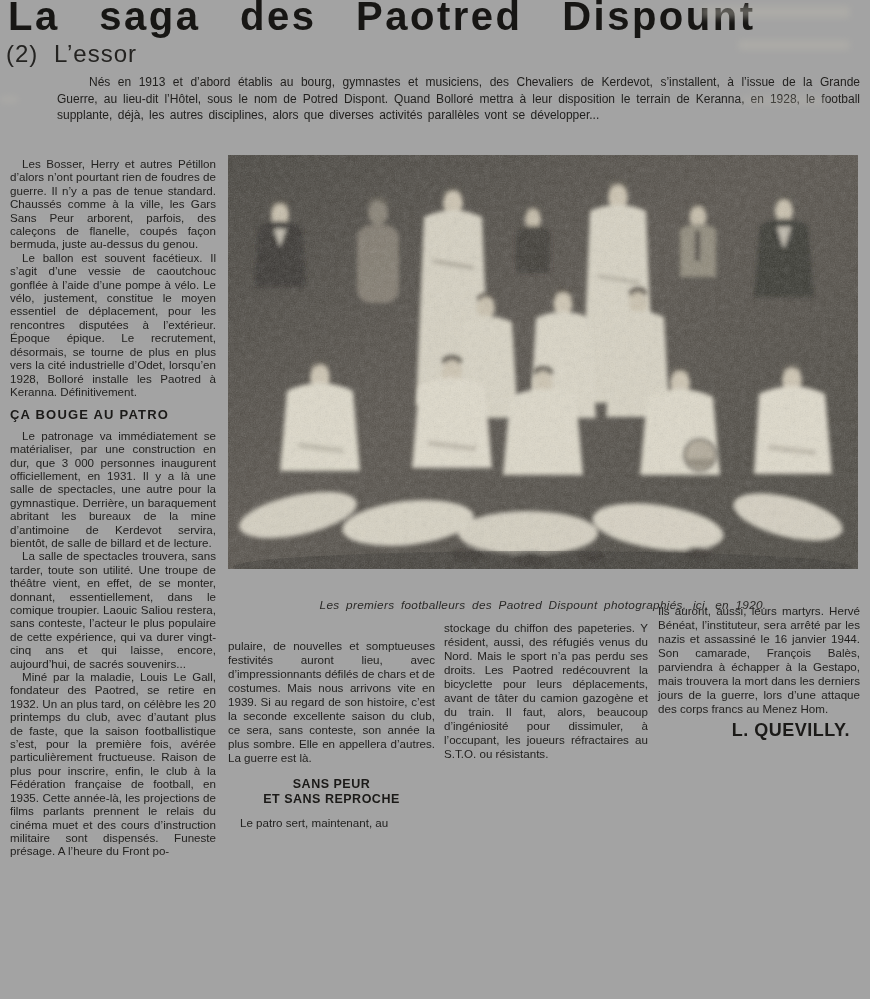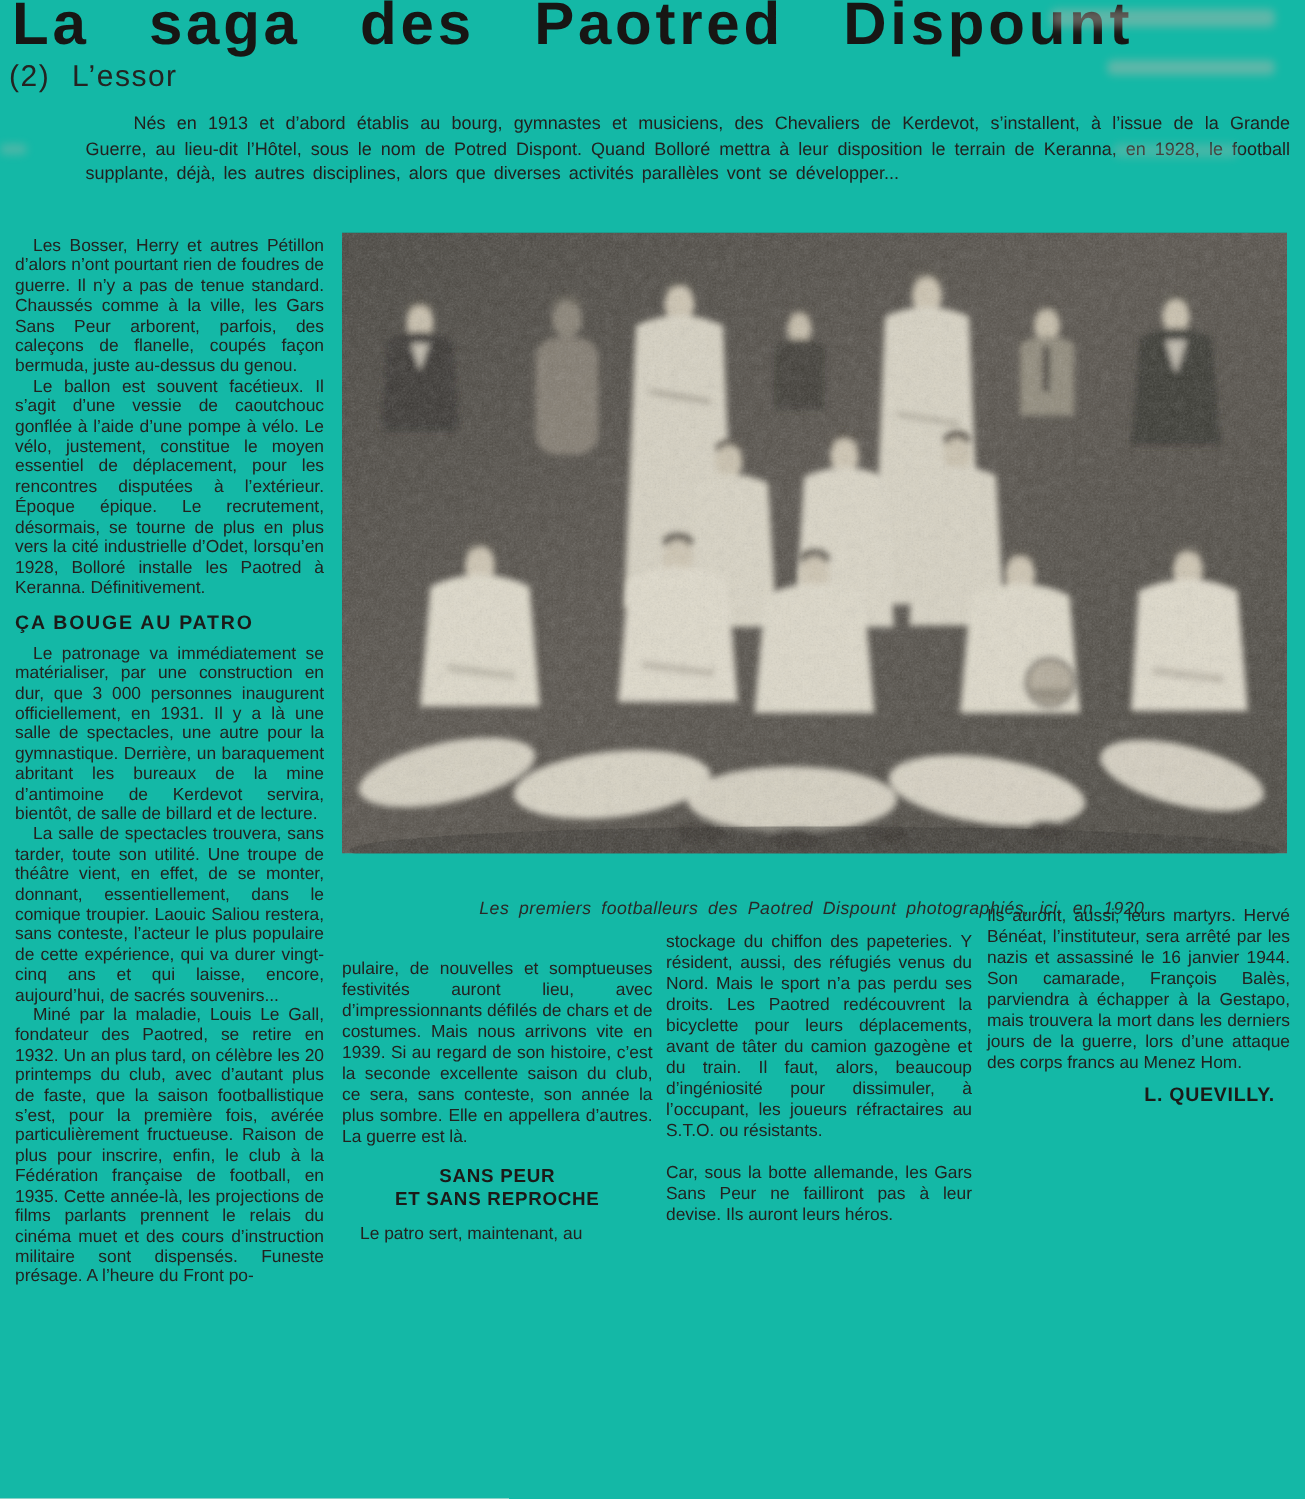--- a/index.html
+++ b/index.html
@@ -1,28 +1,28 @@
 <!DOCTYPE html>
 <html><head>
 <meta charset="utf-8">
 <style>
   html,body{margin:0;padding:0;background:#e8e6e0;}
   .page{
     position:relative;width:870px;height:999px;margin:0 auto;
-    background:#14b8a6;color:#201f1d;overflow:hidden;
+    background:#a3a3a3;color:#201f1d;overflow:hidden;
     font-family:"Liberation Sans", sans-serif;
   }
   .title{
     position:absolute;left:8px;top:-6px;margin:0;
     font-size:40px;font-weight:bold;letter-spacing:2.5px;word-spacing:26px;
     color:#171614;white-space:nowrap;
   }
   .subtitle{
     position:absolute;left:6px;top:40px;
-    font-size:20px;font-weight:normal;letter-spacing:1px;word-spacing:8px;color:#242321;
+    font-size:24px;font-weight:normal;letter-spacing:1px;word-spacing:8px;color:#242321;
   }
   .lede{
     position:absolute;left:57px;top:74px;width:803px;margin:0;
     font-size:12px;line-height:16.6px;text-align:justify;text-indent:32px;
     word-spacing:2px;color:#22211f;
   }
   .col{position:absolute;font-size:11.6px;line-height:13.4px;text-align:justify;color:#232220;}
   .col p{margin:0;}
   .col p.ind{text-indent:12px;}
   .col-left{left:10px;top:157px;width:206px;}
@@ -32,21 +32,21 @@
   .h-patro{
     margin:10px 0 7px 0;font-size:13px;font-weight:bold;letter-spacing:1.2px;color:#1b1a18;
   }
   .h-sans{
     margin:12px 0 9px 0;font-size:12.5px;font-weight:bold;letter-spacing:.5px;
     line-height:15px;color:#1b1a18;text-align:center;
   }
   .gap-top{margin-top:14px !important;}
   .ind30{text-indent:30px;}
   .signature{
-    margin-top:7px;font-weight:bold;font-size:13px;text-align:right;
+    margin-top:7px;font-weight:bold;font-size:18px;text-align:right;
     padding-right:10px;letter-spacing:.5px;color:#1b1a18;
   }
   .photo{
     position:absolute;left:228px;top:155px;width:630px;height:414px;margin:0;
   }
   .photo svg{display:block;}
   .caption{
     position:absolute;left:228px;top:598px;width:630px;
     font-size:11.8px;font-style:italic;text-align:center;
     letter-spacing:.3px;word-spacing:3px;color:#2a2927;
@@ -188,21 +188,20 @@
 
   <section class="col col2">
     <p>pulaire, de nouvelles et somptueuses festivités auront lieu, avec d’impressionnants défilés de chars et de costumes. Mais nous arrivons vite en 1939. Si au regard de son histoire, c’est la seconde excellente saison du club, ce sera, sans conteste, son année la plus sombre. Elle en appellera d’autres. La guerre est là.</p>
     <h2 class="h-sans"><span>SANS PEUR</span><br>
     <span>ET SANS REPROCHE</span></h2>
     <p class="ind">Le patro sert, maintenant, au</p>
   </section>
 
   <section class="col col3">
     <p>stockage du chiffon des papeteries. Y résident, aussi, des réfugiés venus du Nord. Mais le sport n’a pas perdu ses droits. Les Paotred redécouvrent la bicyclette pour leurs déplacements, avant de tâter du camion gazogène et du train. Il faut, alors, beaucoup d’ingéniosité pour dissimuler, à l’occupant, les joueurs réfractaires au S.T.O. ou résistants.</p>
-    <p class="gap-top">Car, sous la botte allemande, les Gars Sans Peur ne failliront pas à leur devise. Ils auront leurs héros.</p>
   </section>
 
   <section class="col col4">
     <p>Ils auront, aussi, leurs martyrs. Hervé Bénéat, l’instituteur, sera arrêté par les nazis et assassiné le 16 janvier 1944. Son camarade, François Balès, parviendra à échapper à la Gestapo, mais trouvera la mort dans les derniers jours de la guerre, lors d’une attaque des corps francs au Menez Hom.</p>
     <div class="signature">L. QUEVILLY.</div>
   </section>
 
   <div class="smudge sm1"></div>
   <div class="smudge sm2"></div>
   <div class="smudge sm3"></div>

